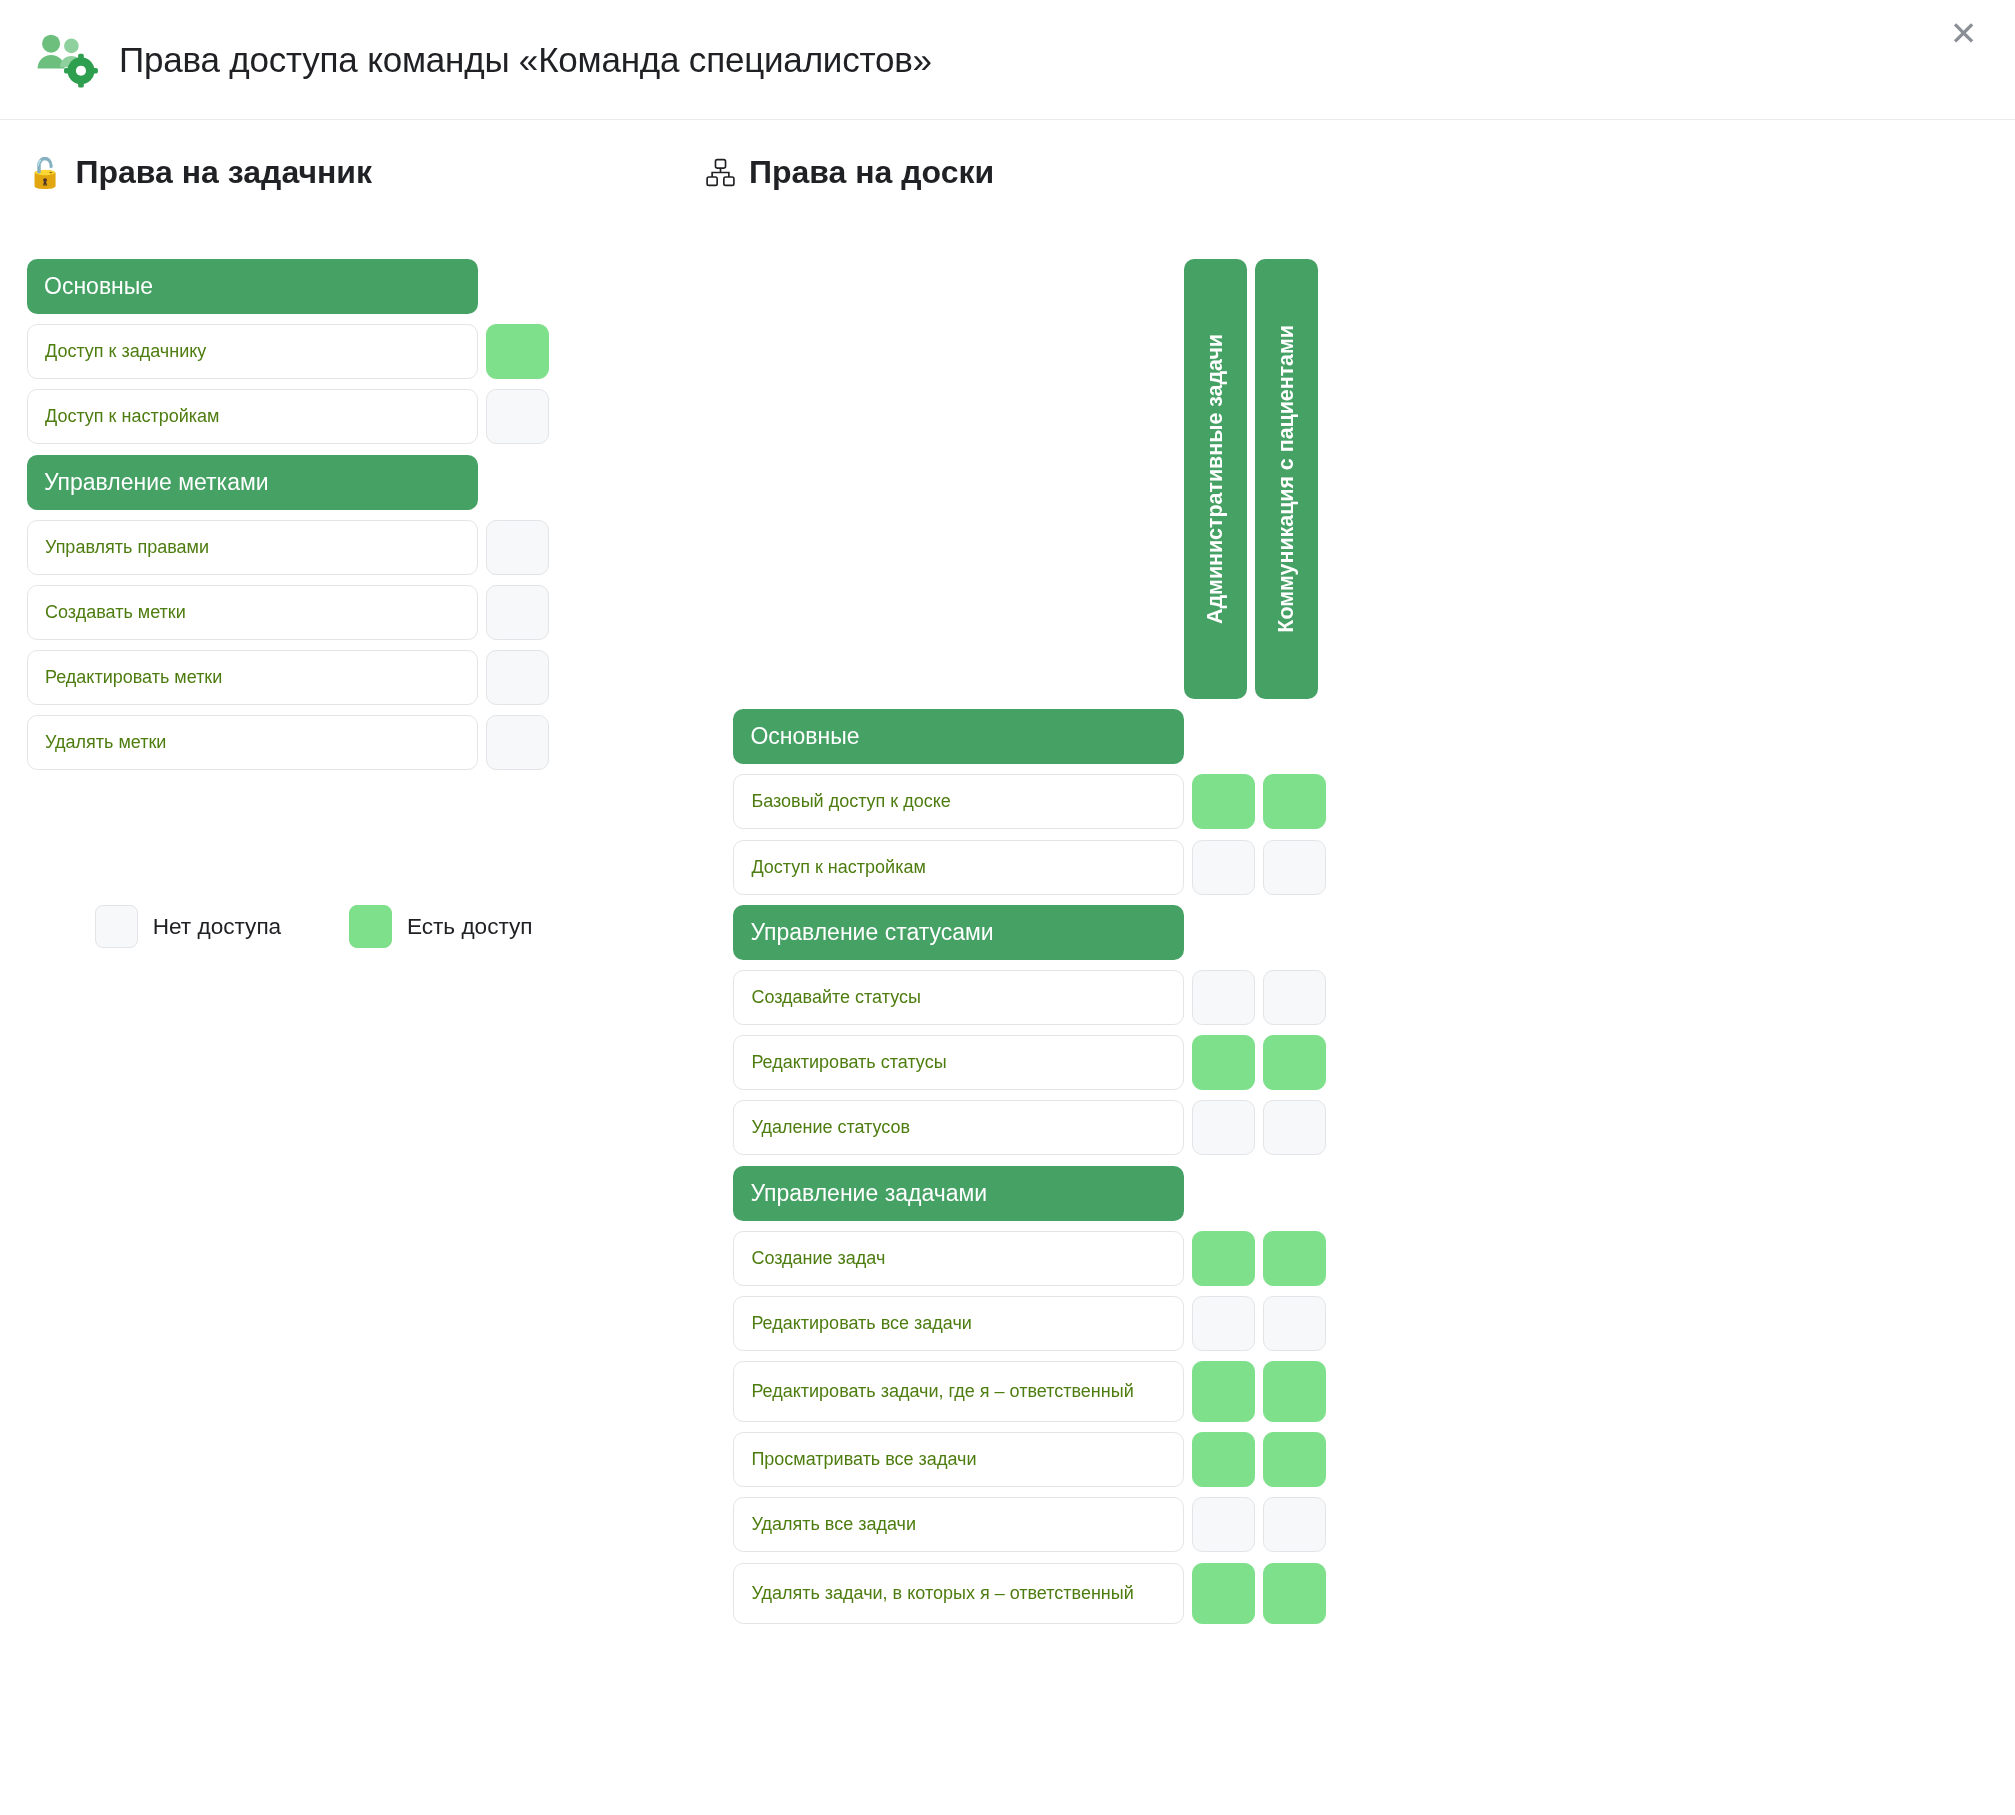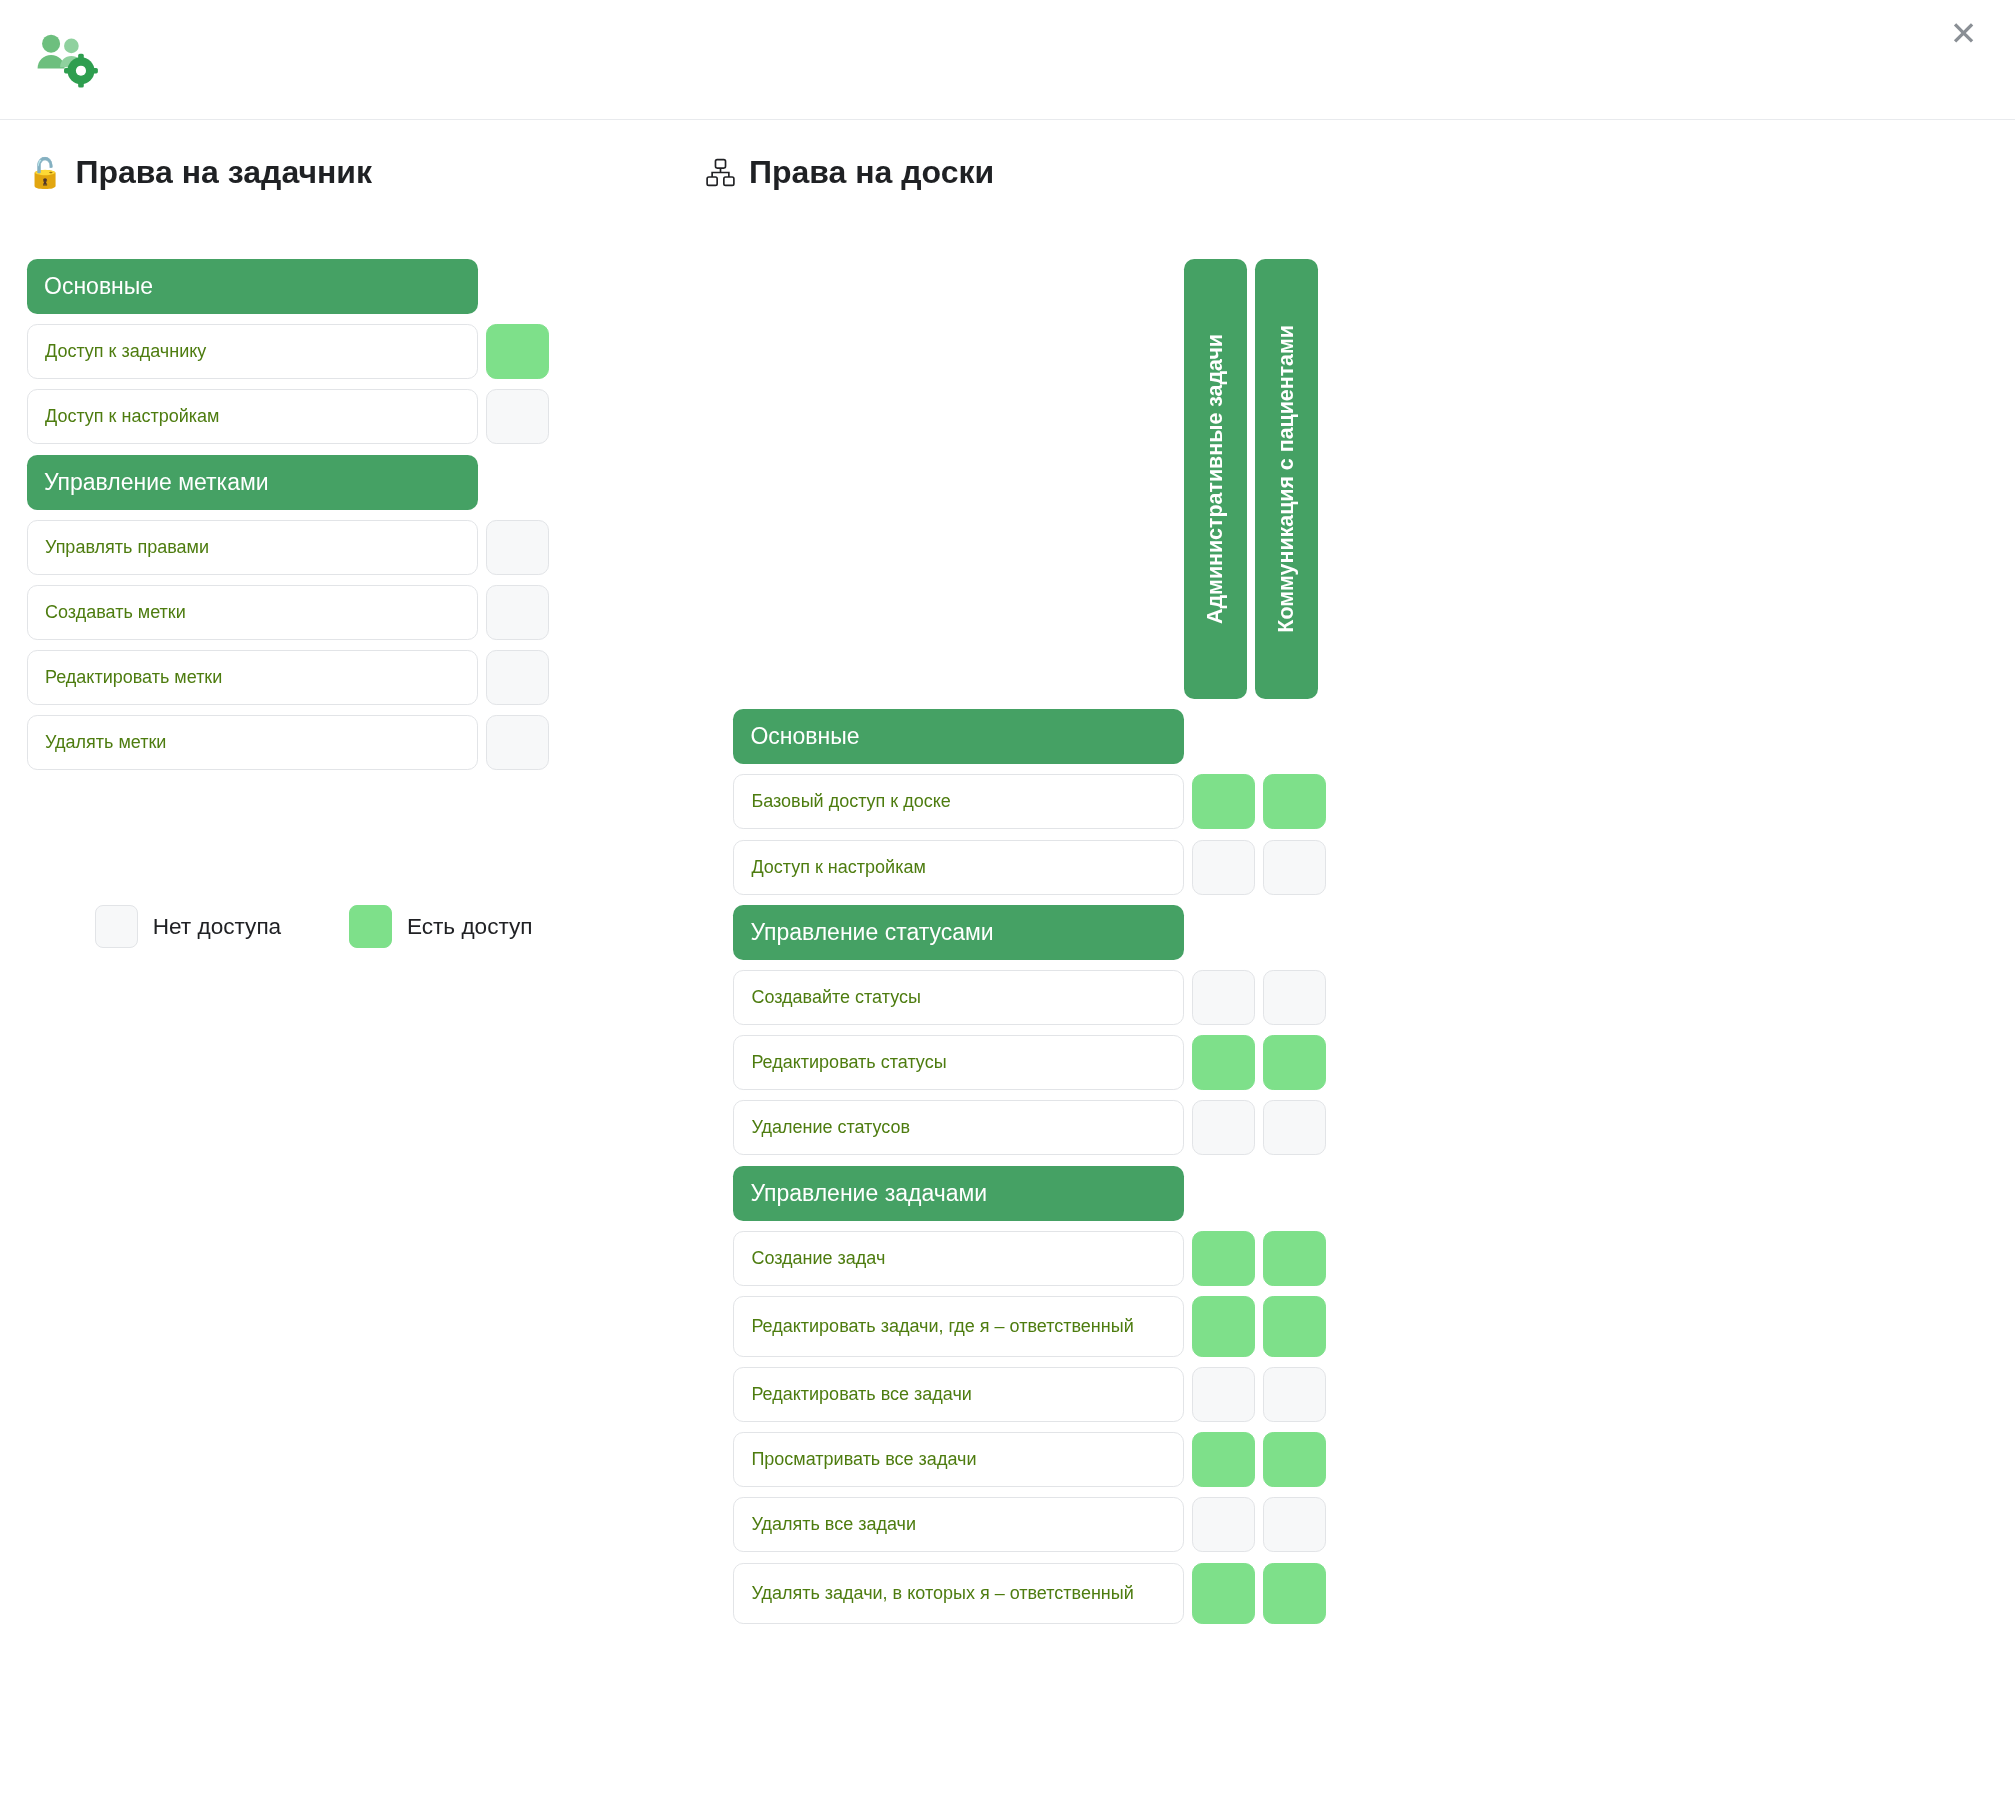--- a/index.html
+++ b/index.html
@@ -211,20 +211,21 @@
       <circle cx="83" cy="74" r="24" fill="#2e9e4f"></circle>
       <circle cx="83" cy="74" r="9" fill="#ffffff"></circle>
       <g fill="#2e9e4f">
         <rect x="78" y="44" width="10" height="12" rx="3"></rect>
         <rect x="78" y="92" width="10" height="12" rx="3"></rect>
         <rect x="53" y="69" width="12" height="10" rx="3"></rect>
         <rect x="101" y="69" width="12" height="10" rx="3"></rect>
       </g>
     </svg>
   </div>
+  <div class="header-title">Права доступа команды «Команда специалистов»</div>
   <div class="close-button">✕</div>
 </div>
 
 <div class="content">
 
   <div class="col-left left">
     <div class="section-title">
       <span class="sec-emoji">🔓</span>
       <span>Права на задачник</span>
     </div>
@@ -340,32 +341,32 @@
         <div class="pill group">Управление задачами</div>
       </div>
 
       <div class="row">
         <div class="pill item">Создание задач</div>
         <div class="cell on"></div>
         <div class="cell on"></div>
       </div>
 
       <div class="row">
+        <div class="pill item">Редактировать все задачи</div>
+        <div class="cell"></div>
+        <div class="cell"></div>
+      </div>
+
+      <div class="row">
         <div class="pill item tall">Редактировать задачи, где я – ответственный</div>
         <div class="cell on tall"></div>
         <div class="cell on tall"></div>
       </div>
 
       <div class="row">
-        <div class="pill item">Редактировать все задачи</div>
-        <div class="cell"></div>
-        <div class="cell"></div>
-      </div>
-
-      <div class="row">
         <div class="pill item">Просматривать все задачи</div>
         <div class="cell on"></div>
         <div class="cell on"></div>
       </div>
 
       <div class="row">
         <div class="pill item">Удалять все задачи</div>
         <div class="cell"></div>
         <div class="cell"></div>
       </div>

